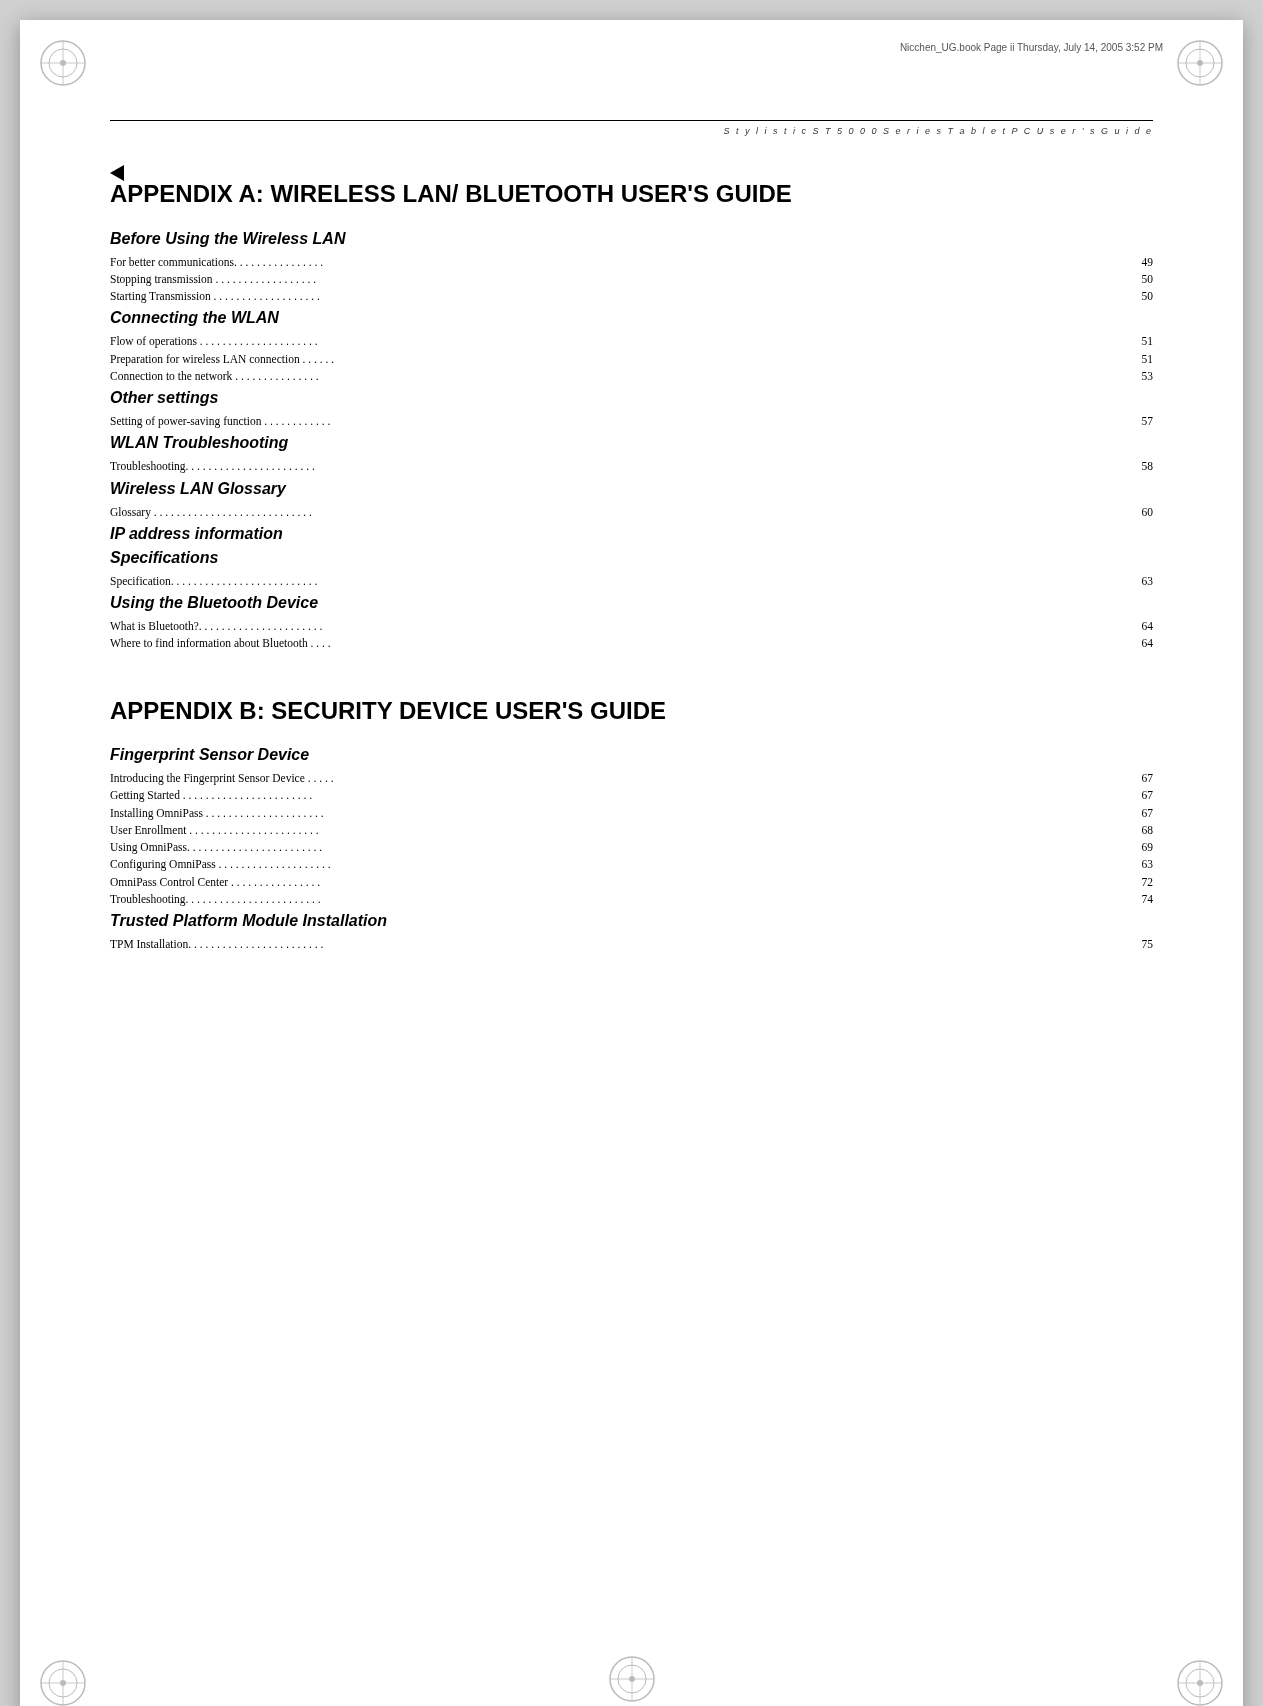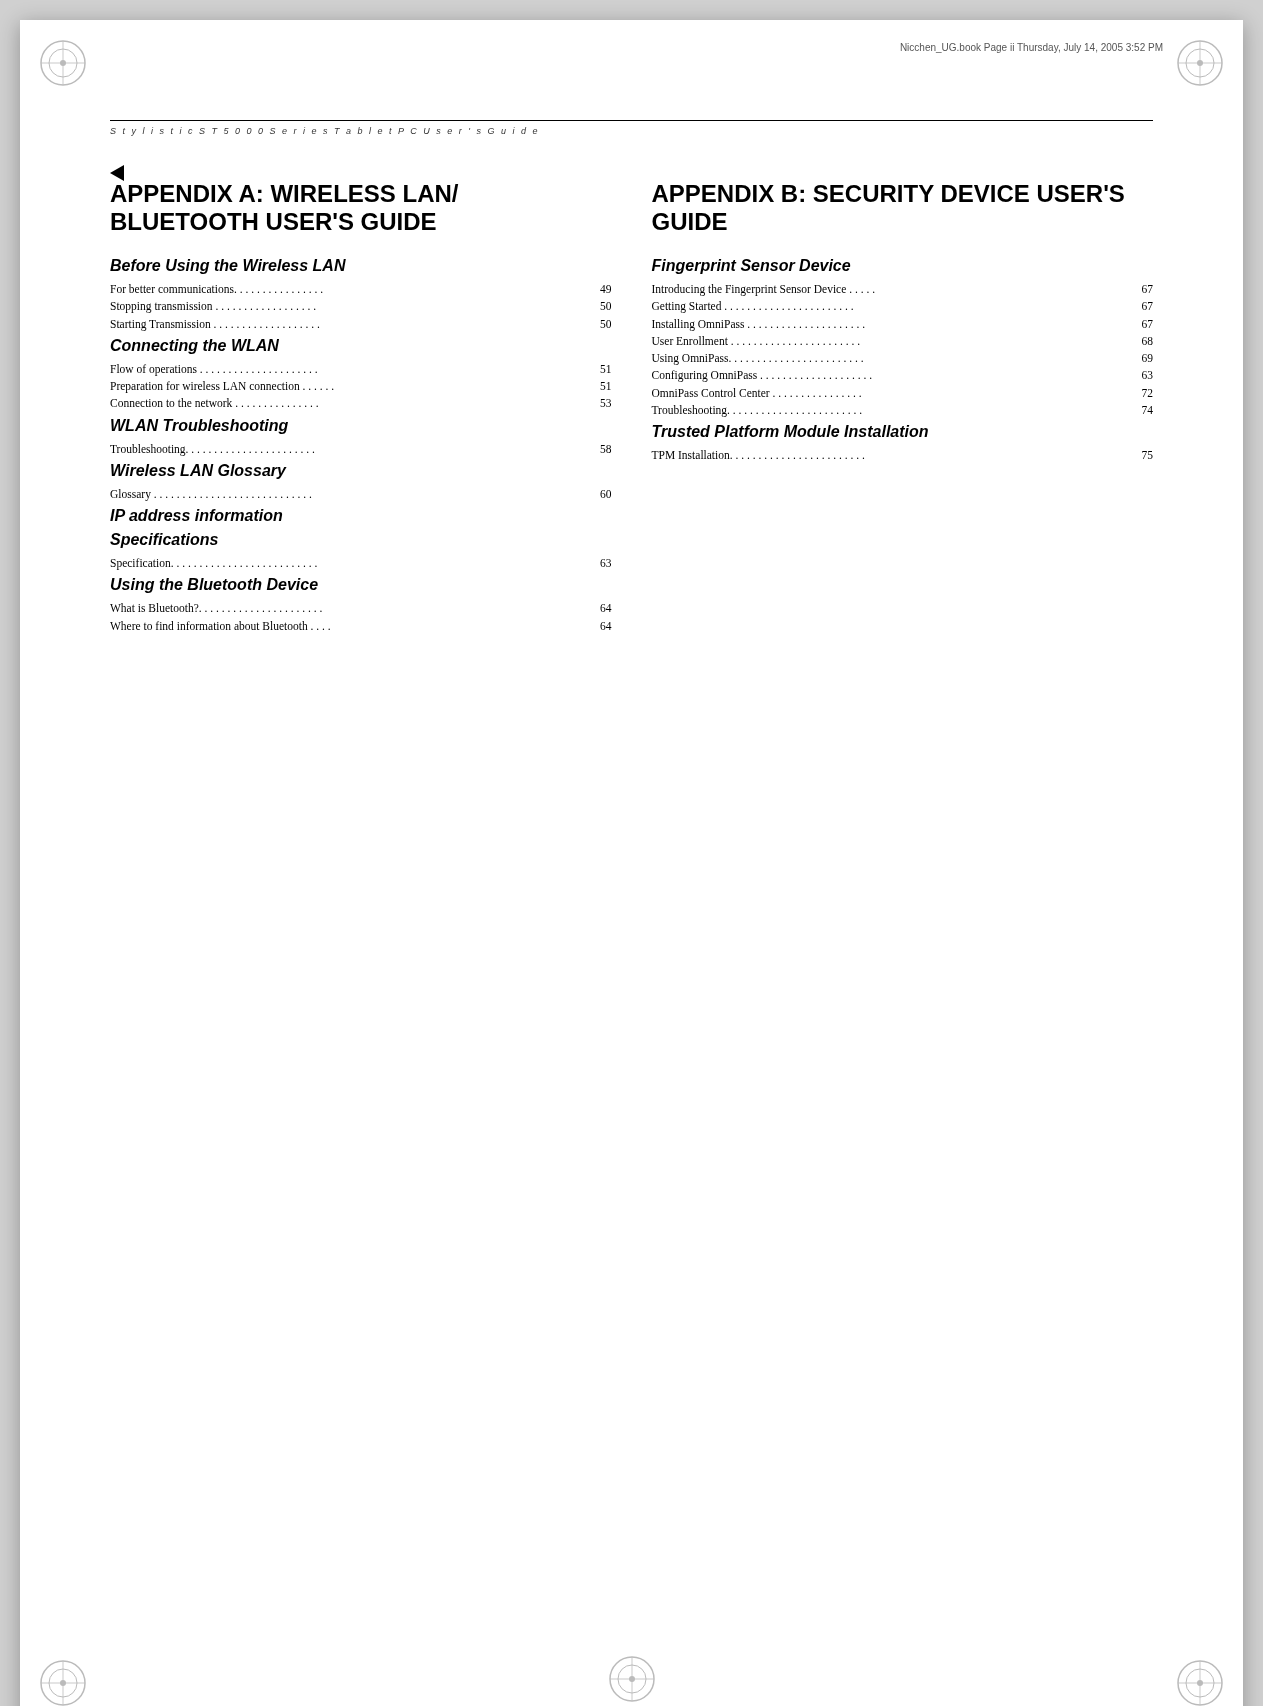--- a/index.html
+++ b/index.html
@@ -47,20 +47,21 @@
       color: #555;
       text-align: right;
     }
 
     
     .header-area {
       position: absolute;
       top: 100px;
       left: 90px;
       right: 90px;
+      text-align: right;
     }
 
     .header-rule-top {
       border-top: 1.5px solid #000;
       margin-bottom: 2px;
     }
 
     .header-label {
       font-family: Arial, sans-serif;
       font-size: 9px;
@@ -91,20 +92,21 @@
     }
 
     
     .content {
       position: absolute;
       top: 160px;
       left: 90px;
       right: 90px;
       display: flex;
       gap: 40px;
+      flex-direction: column;
     }
 
     .column {
       flex: 1;
     }
 
     
     .appendix-title {
       font-family: Arial, sans-serif;
       font-weight: bold;
@@ -250,20 +252,27 @@
         <div class="toc-entry">
           <span class="toc-entry-text">Preparation for wireless LAN connection  . . . . . .</span>
           <span class="toc-entry-page">51</span>
         </div>
         <div class="toc-entry">
           <span class="toc-entry-text">Connection to the network  . . . . . . . . . . . . . . .</span>
           <span class="toc-entry-page">53</span>
         </div>
       </div>
 
+      <div class="section-group">
+        <div class="section-heading">Other settings</div>
+        <div class="toc-entry">
+          <span class="toc-entry-text">Setting of power-saving function . . . . . . . . . . . .</span>
+          <span class="toc-entry-page">57</span>
+        </div>
+      </div>
 
       <div class="section-group">
         <div class="section-heading">WLAN Troubleshooting</div>
         <div class="toc-entry">
           <span class="toc-entry-text">Troubleshooting. . . . . . . . . . . . . . . . . . . . . . .</span>
           <span class="toc-entry-page">58</span>
         </div>
       </div>
 
       <div class="section-group">

